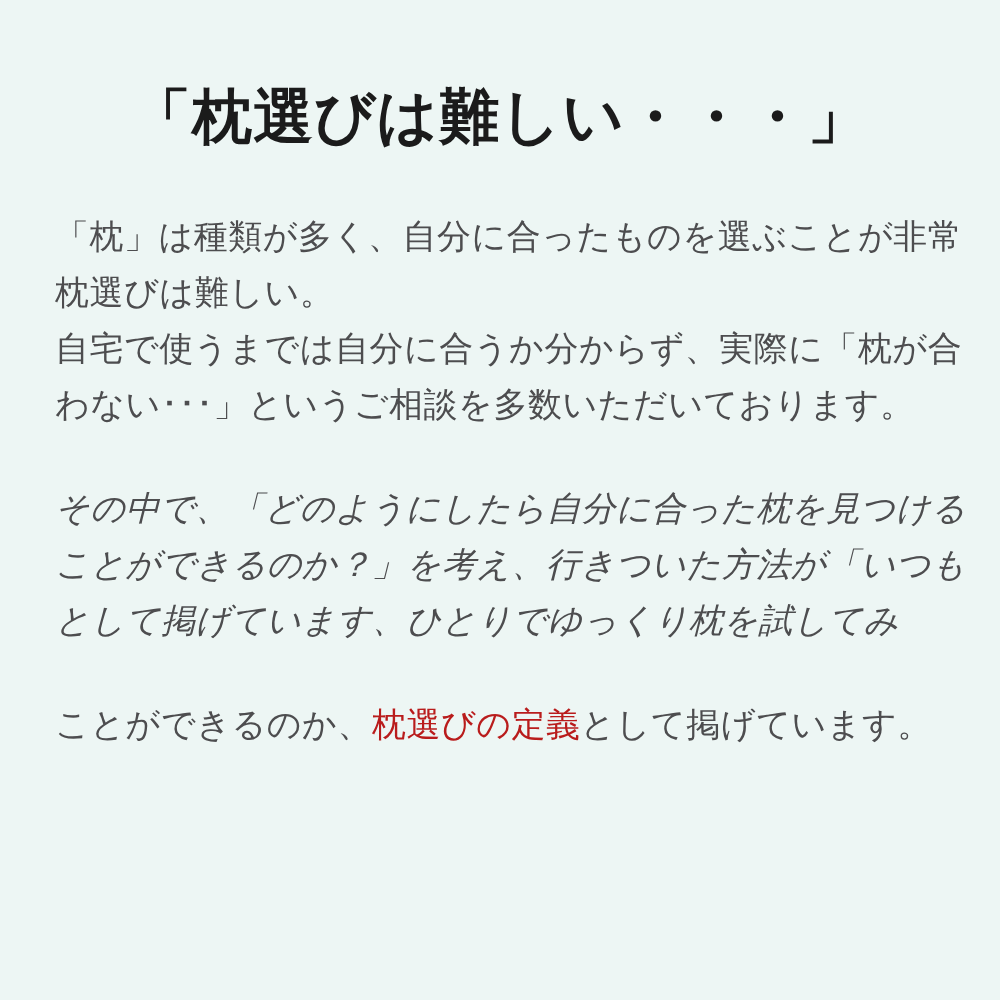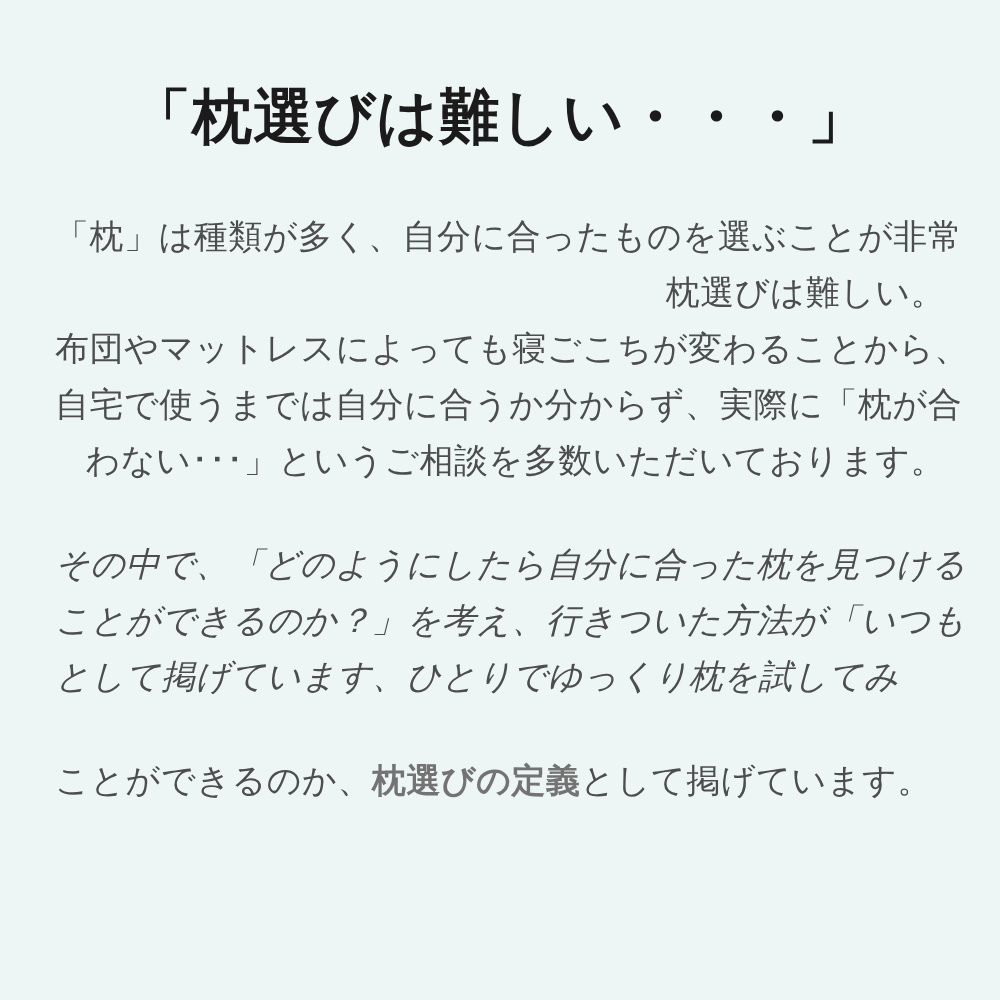--- a/index.html
+++ b/index.html
@@ -27,40 +27,39 @@
     color: #1b1b1b;
     letter-spacing: 1px;
     line-height: 1.1;
   }
   .para {
     font-size: 34px;
     color: #4d4d4f;
     line-height: 56px;
     letter-spacing: 0.5px;
   }
-  .para-1 { margin-top: 58px; text-align: right; }
+  .para-1 { margin-top: 58px; }
   .para-2 { margin-top: 48px; font-style: italic; }
   .para-3 { margin-top: 48px; }
   .line { white-space: nowrap; }
   .emph {
-    font-weight: 700;
-    color: #737373;
+    font-weight: 400;
+    color: #b91c1c;
   }
 </style>
 </head>
 <body>
 
 <div class="page">
 
   <h1 class="headline">「枕選びは難しい・・・」</h1>
 
   <div class="para para-1">
     <div class="line">「枕」は種類が多く、自分に合ったものを選ぶことが非常</div>
     <div class="line">枕選びは難しい。</div>
-    <div class="line">布団やマットレスによっても寝ごこちが変わることから、</div>
     <div class="line">自宅で使うまでは自分に合うか分からず、実際に「枕が合</div>
     <div class="line">わない･･･」というご相談を多数いただいております。</div>
   </div>
 
   <div class="para para-2">
     <div class="line">その中で、「どのようにしたら自分に合った枕を見つける</div>
     <div class="line">ことができるのか？」を考え、行きついた方法が「いつも</div>
     <div class="line">として掲げています、ひとりでゆっくり枕を試してみ</div>
   </div>
 

